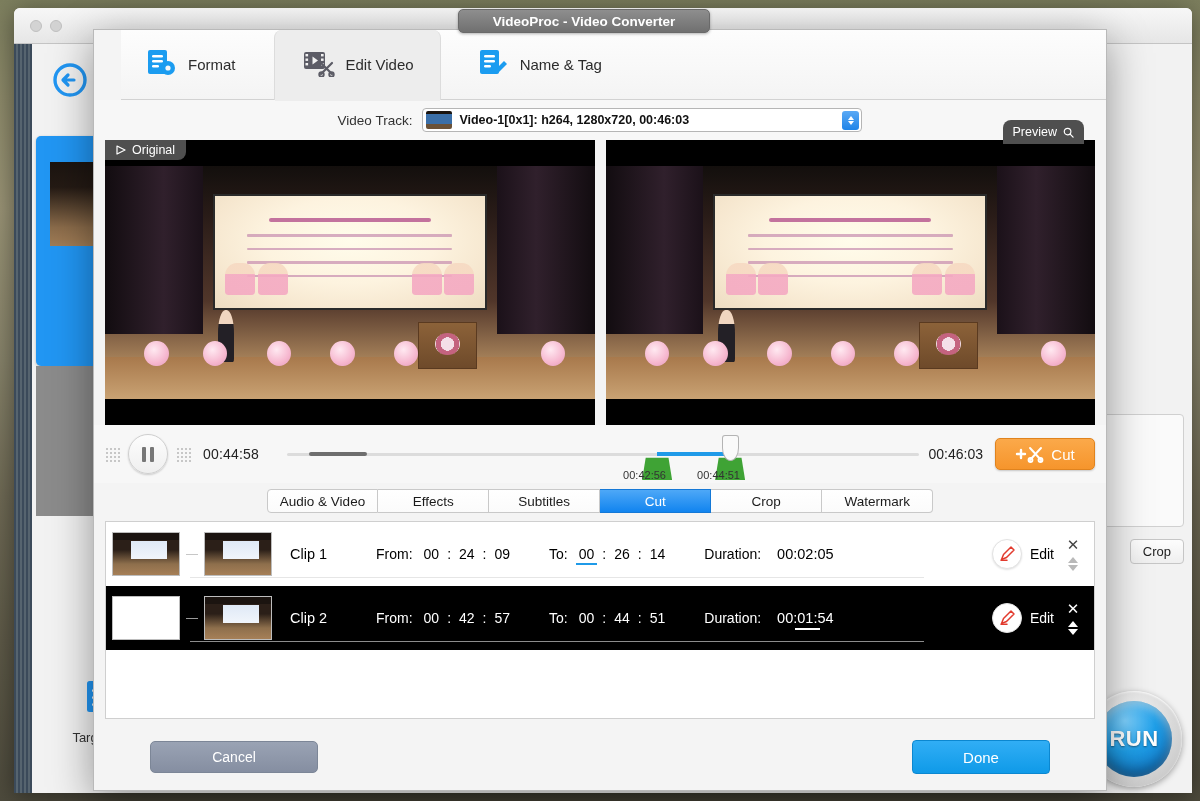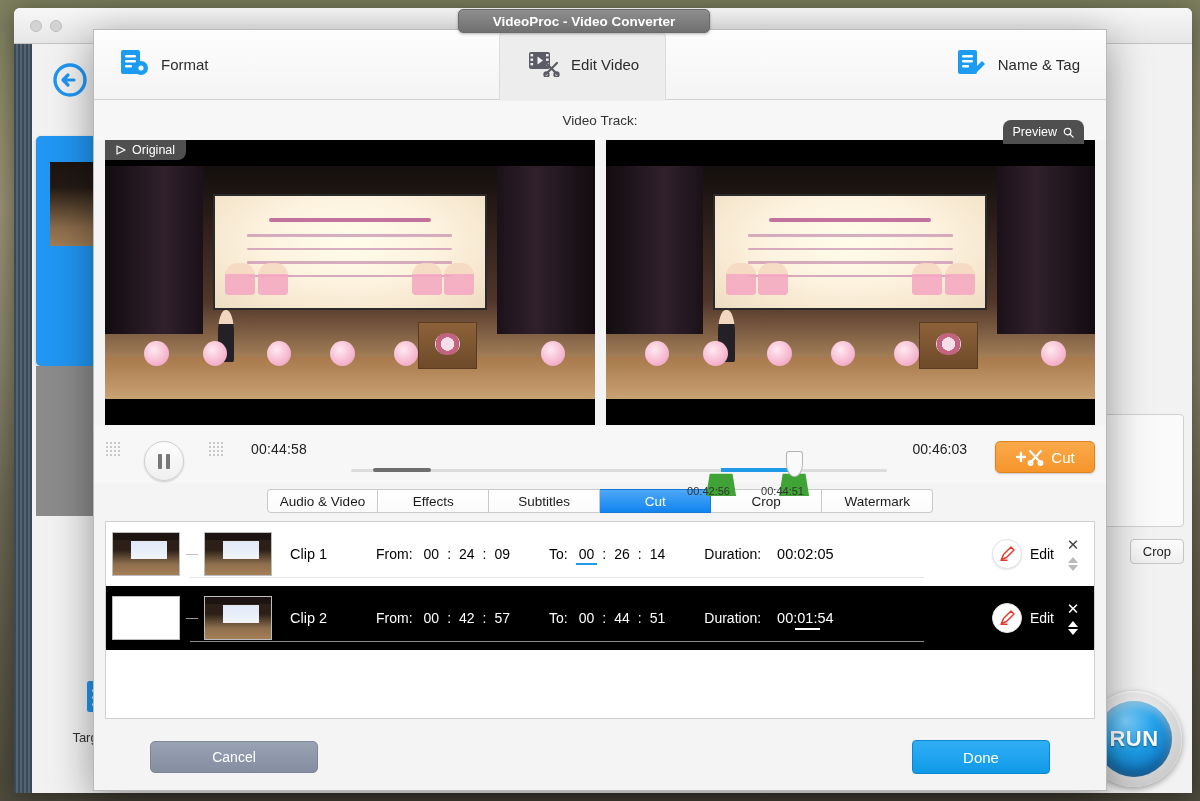--- a/index.html
+++ b/index.html
@@ -123,21 +123,21 @@
     position:absolute; left:93px; top:29px; width:1014px; height:762px;
     background:#f4f4f4; border:1px solid #b9b9b9;
     box-shadow: 0 10px 40px rgba(0,0,0,.4);
     z-index: 30; display:flex; flex-direction:column;
   }
 
   
   #dlg-tabs {
     height:70px; background:linear-gradient(180deg,#fdfdfd,#f4f4f4);
     border-bottom:1px solid #d2d2d2; position:relative;
-    display:flex; align-items:center; justify-content:space-between; gap:0;
+    display:flex; align-items:center; justify-content:flex-start; gap:12px;margin-left:27px;
   }
   .dlg-tab {
     display:flex; align-items:center; gap:11px;
     height:70px; padding:0 26px; font-size:15px; color:#2c2c2c;
     position:relative;
   }
   .dlg-tab.active {
     background:#ededed; border-left:1px solid #dcdcdc; border-right:1px solid #dcdcdc;
     border-radius:8px 8px 0 0;
     padding-left:28px;
@@ -200,21 +200,21 @@
   .flower { position:absolute; bottom:14%; width:5%; height:11%; border-radius:50%;
     background:radial-gradient(circle at 40% 35%, #ffe9f1, #f6b7cf 60%, #e39ab9 100%); }
   .person { position:absolute; bottom:16%; left:23%; width:3.4%; height:22%;
     background:linear-gradient(180deg,#f1d6c0 0 26%, #232026 26% 100%); border-radius:45% 45% 6% 6%; }
   .podium { position:absolute; bottom:13%; right:24%; width:12%; height:20%;
     background:linear-gradient(180deg,#8c6239,#6e4a2a); border:1px solid #5a3a20;}
   .podium:after{ content:""; position:absolute; left:28%; top:22%; width:44%; height:50%;
     border-radius:50%; background:radial-gradient(circle,#f4dfe8 0 40%, #c4637f 41% 70%, #f2dae4 71% 100%); }
 
   
-  #transport { height:58px; display:flex; align-items:flex-start; padding:16px 11px; gap:16px; background:#f7f7f7;}
+  #transport { height:58px; display:flex; align-items:center; padding:16px 11px; gap:0; background:#f7f7f7;}
   .dotgrid { width:15px; height:15px;
     background-image: radial-gradient(#c7c7c7 1px, transparent 1.2px);
     background-size:4px 4px; }
   #play-btn {
     width:40px; height:40px; border-radius:50%;
     background:linear-gradient(180deg,#fdfdfd,#efefef);
     border:1px solid #cfcfcf; box-shadow:0 1px 2px rgba(0,0,0,.18);
     display:flex; align-items:center; justify-content:center; gap:4px; margin:0 8px;
   }
   #play-btn i { display:block; width:4px; height:15px; background:#777; border-radius:1px; }
@@ -442,20 +442,28 @@
           <rect x="5" y="16" width="7" height="2.6" rx="1.3" fill="#fff"></rect>
           <path d="M16 21 L25 12 L28 15 L19 24 L15.2 24.8 Z" fill="#1b9cf0"></path>
         </svg>
       </span>
       <span>Name &amp; Tag</span>
     </div>
   </div>
 
   <div id="track-row">
     <span id="track-label">Video Track:</span>
+    <div id="track-select">
+      <span id="track-thumb"></span>
+      <span id="track-text">Video-1[0x1]: h264, 1280x720, 00:46:03</span>
+      <span id="track-stepper">
+        <i class="step-arrow up"></i>
+          <i class="step-arrow down"></i>
+      </span>
+    </div>
   </div>
 
   <div id="preview-row">
 
     <div class="vpanel">
       <div class="vlabel left">
         <svg width="10" height="10" viewBox="0 0 10 10">
           <path d="M1 1 L9 5 L1 9 Z" fill="none" stroke="#fff" stroke-width="1.2" stroke-linejoin="round"></path>
         </svg>
         <span>Original</span>

